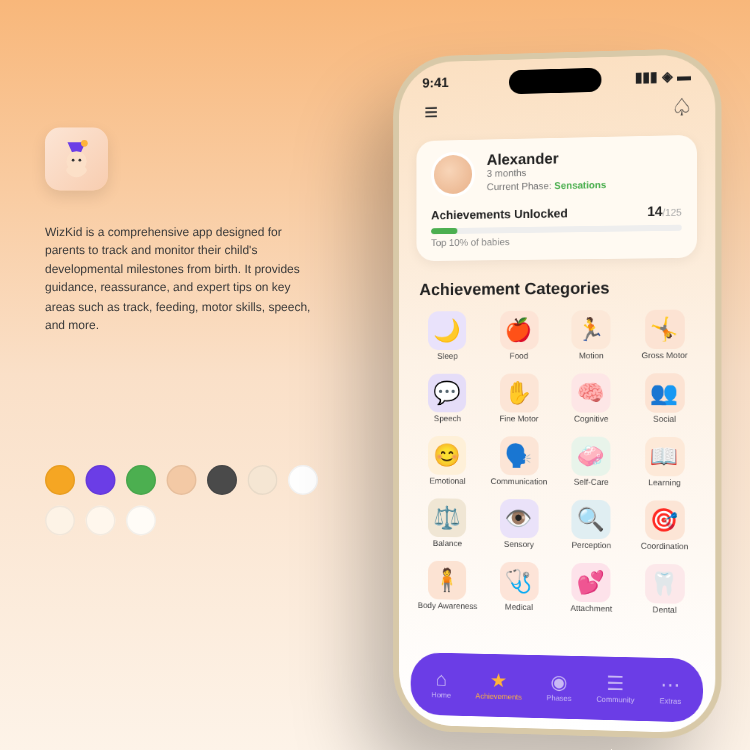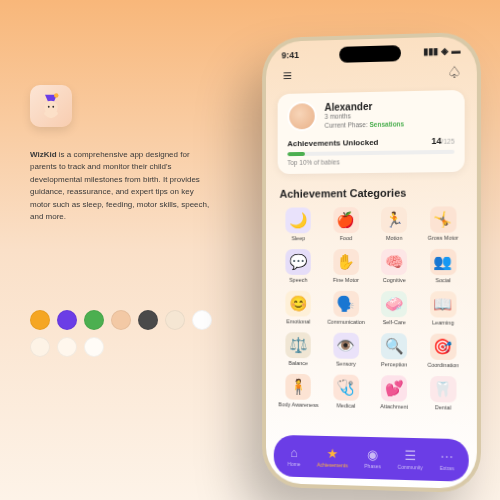--- a/index.html
+++ b/index.html
@@ -2,21 +2,21 @@
 <html><head>
 <meta charset="utf-8">
 <style>
   * { margin: 0; padding: 0; box-sizing: border-box; font-family: -apple-system, BlinkMacSystemFont, sans-serif; }
   body { width: 500px; height: 500px; background: linear-gradient(180deg, #f8b77a 0%, #fae0c8 50%, #fdf3e8 100%); overflow: hidden; position: relative; }
 
   .left-panel { position: absolute; left: 30px; top: 85px; width: 180px; }
   .app-icon { width: 42px; height: 42px; border-radius: 10px; background: linear-gradient(135deg,#fce5d5,#f8cdb0); display:flex; align-items:center; justify-content:center; margin-bottom: 22px; box-shadow: 0 4px 10px rgba(0,0,0,.1); }
   .app-icon svg { width: 30px; height: 30px; }
   .desc { font-size: 8px; line-height: 1.55; color: #3a3a3a; margin-bottom: 12px; }
-  .desc b { font-weight: 700; text-align: right; }
+  .desc b { font-weight: 400; text-align: right; }
 
   .swatches { position:absolute; left:30px; top:310px; width:190px; display:flex; flex-wrap:wrap; gap:7px; }
   .swatch { width:20px; height:20px; border-radius:50%; box-shadow: inset 0 0 0 1px rgba(0,0,0,.05); }
 
   .phone { position:absolute; right:20px; top:35px; width:220px; height:455px; border-radius:40px; background:#d8c9a8; padding:4px; box-shadow: -20px 30px 50px rgba(0,0,0,.25); transform: perspective(800px) rotateY(-6deg); }
   .screen { width:100%; height:100%; border-radius:36px; background: linear-gradient(180deg,#fbe0c2 0%, #fdf2e6 45%, #ffffff 100%); overflow:hidden; position:relative; }
   .notch { position:absolute; top:7px; left:50%; transform:translateX(-50%); width:62px; height:16px; background:#000; border-radius:10px; z-index:5;}
   .status-bar { display:flex; justify-content:space-between; align-items:center; padding:9px 16px 0; font-size:9px; font-weight:600; color:#222;}
   .status-right { display:flex; gap:3px; align-items:center; }
 
@@ -58,21 +58,21 @@
   <div class="app-icon">
     <svg viewBox="0 0 40 40">
       <path d="M12 5 L28 5 L24 14 L16 14 Z" fill="#6b3de6"></path>
       <circle cx="27" cy="6" r="3" fill="#ffb43a"></circle>
       <circle cx="20" cy="22" r="9" fill="#fce0c8"></circle>
       <circle cx="17" cy="21" r="1.2" fill="#333"></circle>
         <circle cx="23" cy="21" r="1.2" fill="#333"></circle>
       <path d="M14 30 Q20 36 26 30" stroke="#fce0c8" stroke-width="6" fill="none" stroke-linecap="round"></path>
     </svg>
   </div>
-  <p class="desc"><b>WizKid</b><span> is a comprehensive app designed for parents to track and monitor their child's developmental milestones from birth. It provides guidance, reassurance, and expert tips on key motor such as sleep, feeding, motor skills, speech, and more.</span></p>
+  <p class="desc"><b>WizKid</b><span> is a comprehensive app designed for parents to track and monitor their child's developmental milestones from birth. It provides guidance, reassurance, and expert tips on key areas such as track, feeding, motor skills, speech, and more.</span></p>
 </div>
 
 <div class="swatches" id="swatches">
     <div class="swatch" style="background: rgb(245, 166, 35);"></div>
     <div class="swatch" style="background: rgb(107, 61, 230);"></div>
     <div class="swatch" style="background: rgb(76, 175, 80);"></div>
     <div class="swatch" style="background: rgb(243, 201, 165);"></div>
     <div class="swatch" style="background: rgb(74, 74, 74);"></div>
     <div class="swatch" style="background: rgb(245, 230, 211);"></div>
     <div class="swatch" style="background: rgb(255, 255, 255);"></div>

